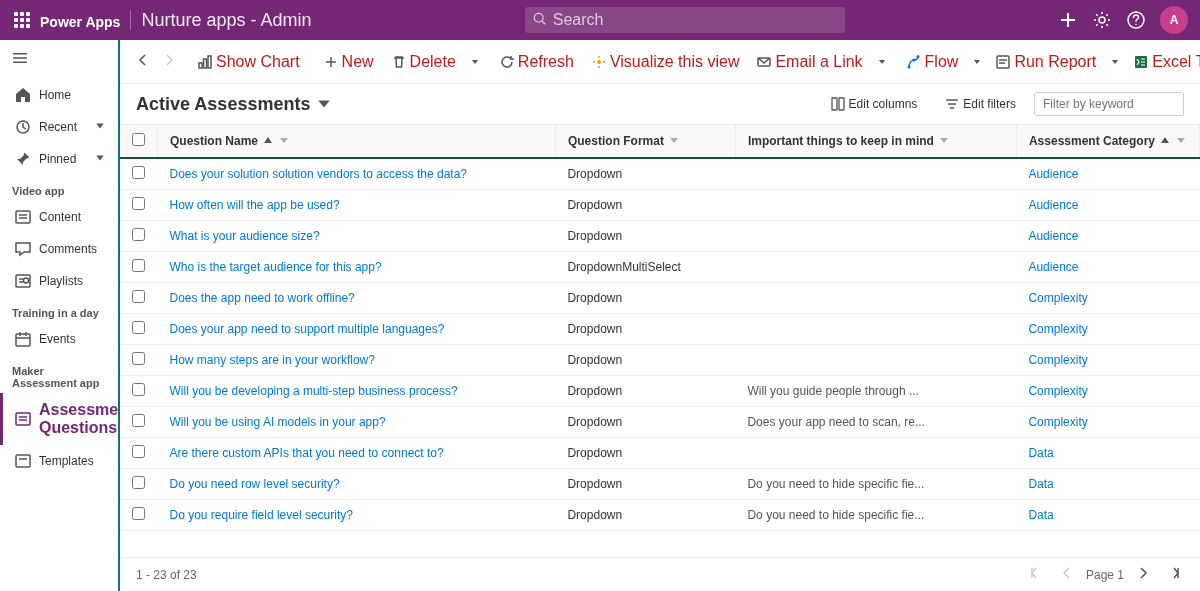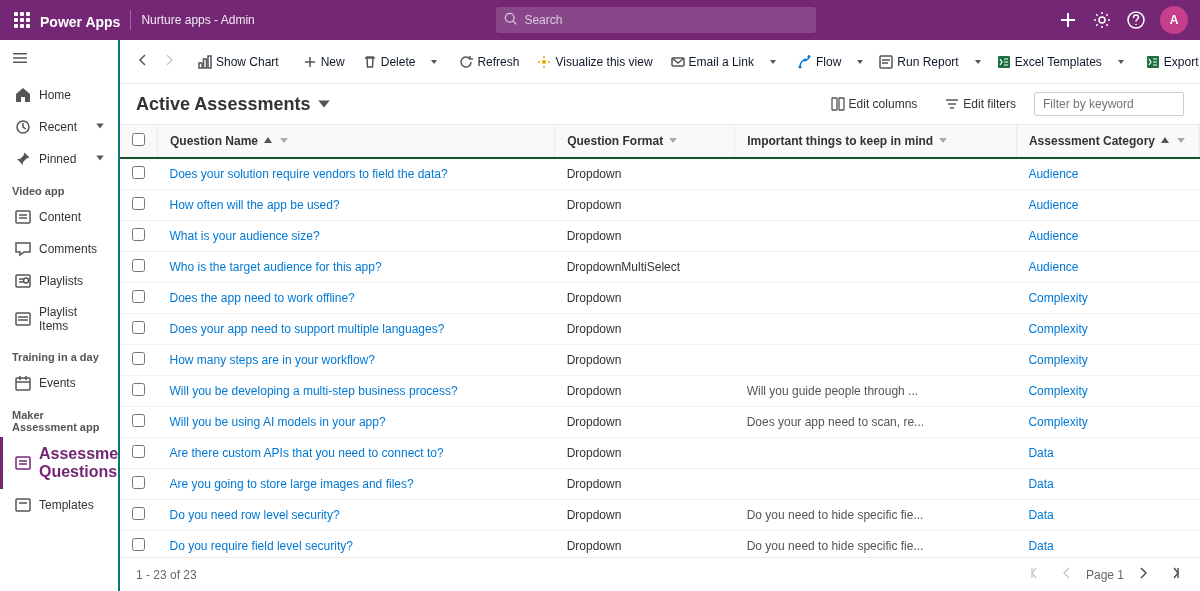--- a/index.html
+++ b/index.html
@@ -12,33 +12,33 @@
       height: 40px;
       display: flex;
       align-items: center;
       padding: 0 12px;
       gap: 10px;
       flex-shrink: 0;
     }
     .topbar-logo { display: flex; align-items: flex-end; gap: 8px; font-weight: 600; font-size: 14px; }
     .topbar-logo svg { width: 20px; height: 20px; }
     .topbar-separator { width: 1px; height: 20px; background: rgba(255,255,255,0.3); }
-    .topbar-app-name { font-size: 12px; color: rgba(255,255,255,0.9); }
+    .topbar-app-name { font-size: 18px; color: rgba(255,255,255,0.9); }
     .topbar-search {
       flex: 1;
       display: flex;
       justify-content: center;
     }
     .topbar-search input {
       width: 320px;
       height: 26px;
       border-radius: 3px;
       border: none;
       padding: 0 10px 0 28px;
-      font-size: 12px;
+      font-size: 16px;
       background: rgba(255,255,255,0.15);
       color: white;
       outline: none;
     }
     .topbar-search input::placeholder { color: rgba(255,255,255,0.7); }
     .topbar-search-wrap { position: relative; }
     .topbar-search-wrap svg { position: absolute; left: 8px; top: 5px; width: 14px; height: 14px; fill: rgba(255,255,255,0.7); }
     .topbar-actions { display: flex; align-items: center; gap: 14px; margin-left: auto; }
     .topbar-icon { width: 20px; height: 20px; fill: white; cursor: pointer; }
 
@@ -94,22 +94,22 @@
       flex-shrink: 0;
     }
     .cmd-btn {
       display: flex;
       align-items: center;
       gap: 4px;
       padding: 6px 8px;
       border: none;
       background: transparent;
       cursor: pointer;
-      font-size: 12px;
-      color: #0f172a;
+      font-size: 16px;
+      color: #b91c1c;
       border-radius: 2px;
       white-space: nowrap;
     }
     .cmd-btn svg { width: 14px; height: 14px; }
     .cmd-separator { width: 1px; height: 24px; background: #e0e0e0; margin: 0 2px; }
     .cmd-dropdown-arrow { display: flex; align-items: center; padding: 6px 4px; cursor: pointer; border-radius: 2px; }
     .cmd-dropdown-arrow svg { width: 10px; height: 10px; }
 
     
     .view-area { display: flex; flex-direction: column; flex: 1; overflow: hidden; }
@@ -314,28 +314,20 @@
       <span>Comments</span>
     </div>
     <div class="sidebar-item">
       <svg width="16" height="16" viewBox="0 0 16 16" fill="none" stroke="#555" stroke-width="1.5">
         <rect x="1" y="2" width="14" height="12" rx="1"></rect>
         <line x1="4" y1="6" x2="8" y2="6"></line>
           <line x1="4" y1="9" x2="8" y2="9"></line>
           <circle cx="11" cy="7.5" r="2.5"></circle>
       </svg>
       <span>Playlists</span>
-    </div>
-    <div class="sidebar-item">
-      <svg width="16" height="16" viewBox="0 0 16 16" fill="none" stroke="#555" stroke-width="1.5">
-        <rect x="1" y="2" width="14" height="12" rx="1"></rect>
-        <line x1="3" y1="6" x2="13" y2="6"></line>
-          <line x1="3" y1="9" x2="13" y2="9"></line>
-      </svg>
-      <span>Playlist Items</span>
     </div>
 
     <div class="sidebar-section-label">Training in a day</div>
     <div class="sidebar-item">
       <svg width="16" height="16" viewBox="0 0 16 16" fill="none" stroke="#555" stroke-width="1.5">
         <rect x="1" y="3" width="14" height="12" rx="1"></rect>
           <line x1="5" y1="1" x2="5" y2="5"></line>
           <line x1="11" y1="1" x2="11" y2="5"></line>
           <line x1="1" y1="7" x2="15" y2="7"></line>
       </svg>
@@ -572,21 +564,21 @@
                 </div>
               </th>
             </tr>
           </thead>
           <tbody id="table-body">
           <tr>
     <td class="checkbox-col">
       <input type="checkbox" style="">
     </td>
     <td class="link-cell question-col">
-      <a href="#">Does your solution require vendors to field the data?</a>
+      <a href="#">Does your solution solution vendors to access the data?</a>
     </td>
     <td>Dropdown</td>
     <td style="color:#555"></td>
     <td class="category-cell">
       <a href="#" style="color:#0078d4;text-decoration:none">Audience</a>
     </td>
   </tr>
               <tr>
     <td class="checkbox-col">
       <input type="checkbox" style="">
@@ -690,33 +682,20 @@
     <td class="category-cell">
       <a href="#" style="color:#0078d4;text-decoration:none">Complexity</a>
     </td>
   </tr>
               <tr>
     <td class="checkbox-col">
       <input type="checkbox" style="">
     </td>
     <td class="link-cell question-col">
       <a href="#">Are there custom APIs that you need to connect to?</a>
-    </td>
-    <td>Dropdown</td>
-    <td style="color:#555"></td>
-    <td class="category-cell">
-      <a href="#" style="color:#0078d4;text-decoration:none">Data</a>
-    </td>
-  </tr>
-              <tr>
-    <td class="checkbox-col">
-      <input type="checkbox" style="">
-    </td>
-    <td class="link-cell question-col">
-      <a href="#">Are you going to store large images and files?</a>
     </td>
     <td>Dropdown</td>
     <td style="color:#555"></td>
     <td class="category-cell">
       <a href="#" style="color:#0078d4;text-decoration:none">Data</a>
     </td>
   </tr>
               <tr>
     <td class="checkbox-col">
       <input type="checkbox" style="">

